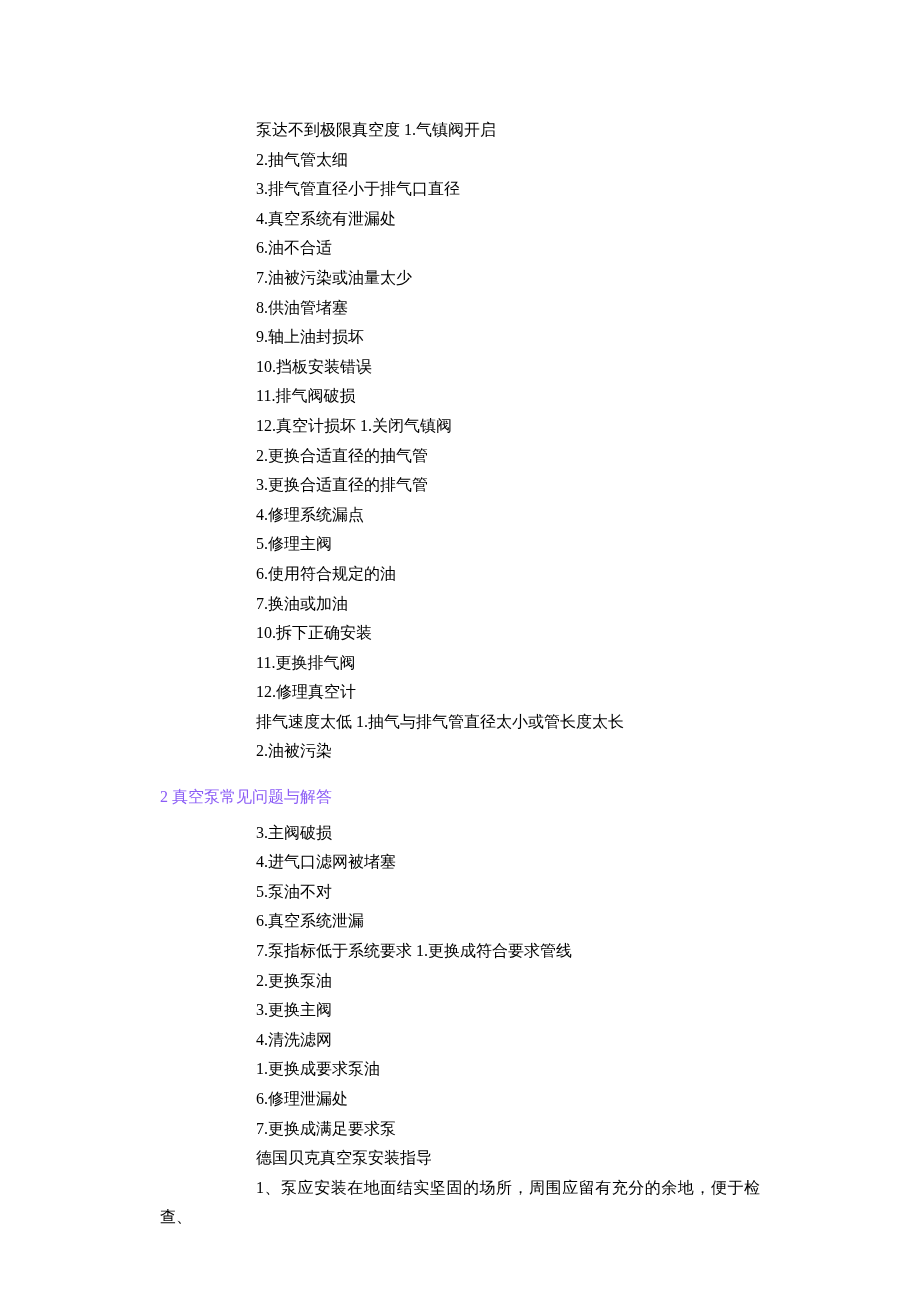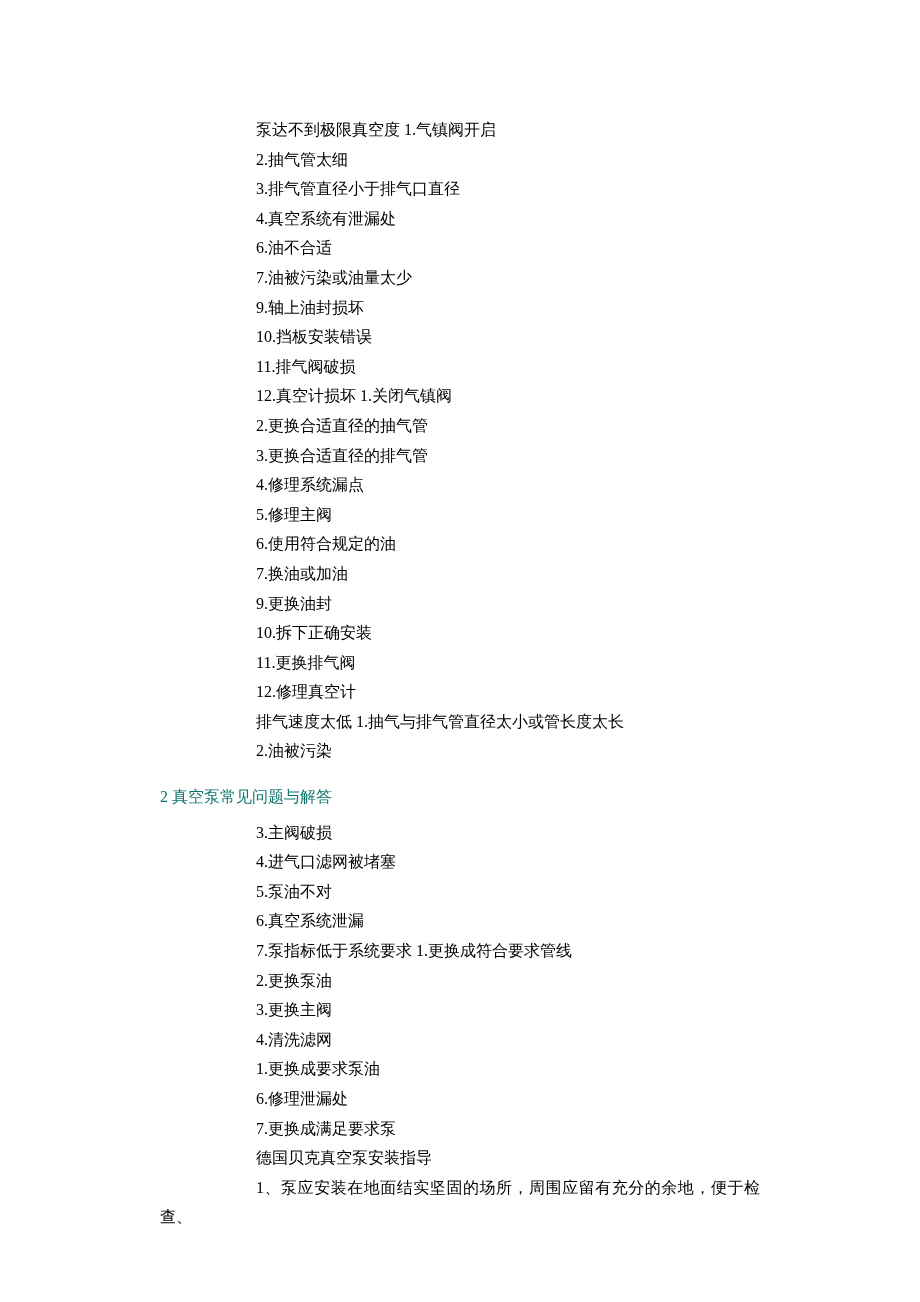--- a/index.html
+++ b/index.html
@@ -10,21 +10,21 @@
     body {
       width: 920px;
       background: #ffffff;
       font-family: "SimSun", "宋体", serif;
       font-size: 16px;
       line-height: 1.85;
       color: #000000;
       padding: 115px 160px 20px 160px;
     }
     .section-title {
-      color: #0f766e;
+      color: #8b5cf6;
       margin: 16px 0 6px 0;
     }
     .item-line {
       padding-left: 96px;
       text-align: justify;
     }
     .para-indent {
       text-indent: 96px;
       text-align: justify;
     }
@@ -34,31 +34,31 @@
 
 <div>
 
   <div>
     <div class="item-line">泵达不到极限真空度  1.气镇阀开启</div>
     <div class="item-line">2.抽气管太细</div>
     <div class="item-line">3.排气管直径小于排气口直径</div>
     <div class="item-line">4.真空系统有泄漏处</div>
     <div class="item-line">6.油不合适</div>
     <div class="item-line">7.油被污染或油量太少</div>
+    <div class="item-line">8.供油管堵塞</div>
     <div class="item-line">9.轴上油封损坏</div>
     <div class="item-line">10.挡板安装错误</div>
     <div class="item-line">11.排气阀破损</div>
     <div class="item-line">12.真空计损坏  1.关闭气镇阀</div>
     <div class="item-line">2.更换合适直径的抽气管</div>
     <div class="item-line">3.更换合适直径的排气管</div>
     <div class="item-line">4.修理系统漏点</div>
     <div class="item-line">5.修理主阀</div>
     <div class="item-line">6.使用符合规定的油</div>
     <div class="item-line">7.换油或加油</div>
-    <div class="item-line">9.更换油封</div>
     <div class="item-line">10.拆下正确安装</div>
     <div class="item-line">11.更换排气阀</div>
     <div class="item-line">12.修理真空计</div>
     <div class="item-line">排气速度太低  1.抽气与排气管直径太小或管长度太长</div>
     <div class="item-line">2.油被污染</div>
   </div>
 
   <div class="section-title">2 真空泵常见问题与解答</div>
 
   <div>

